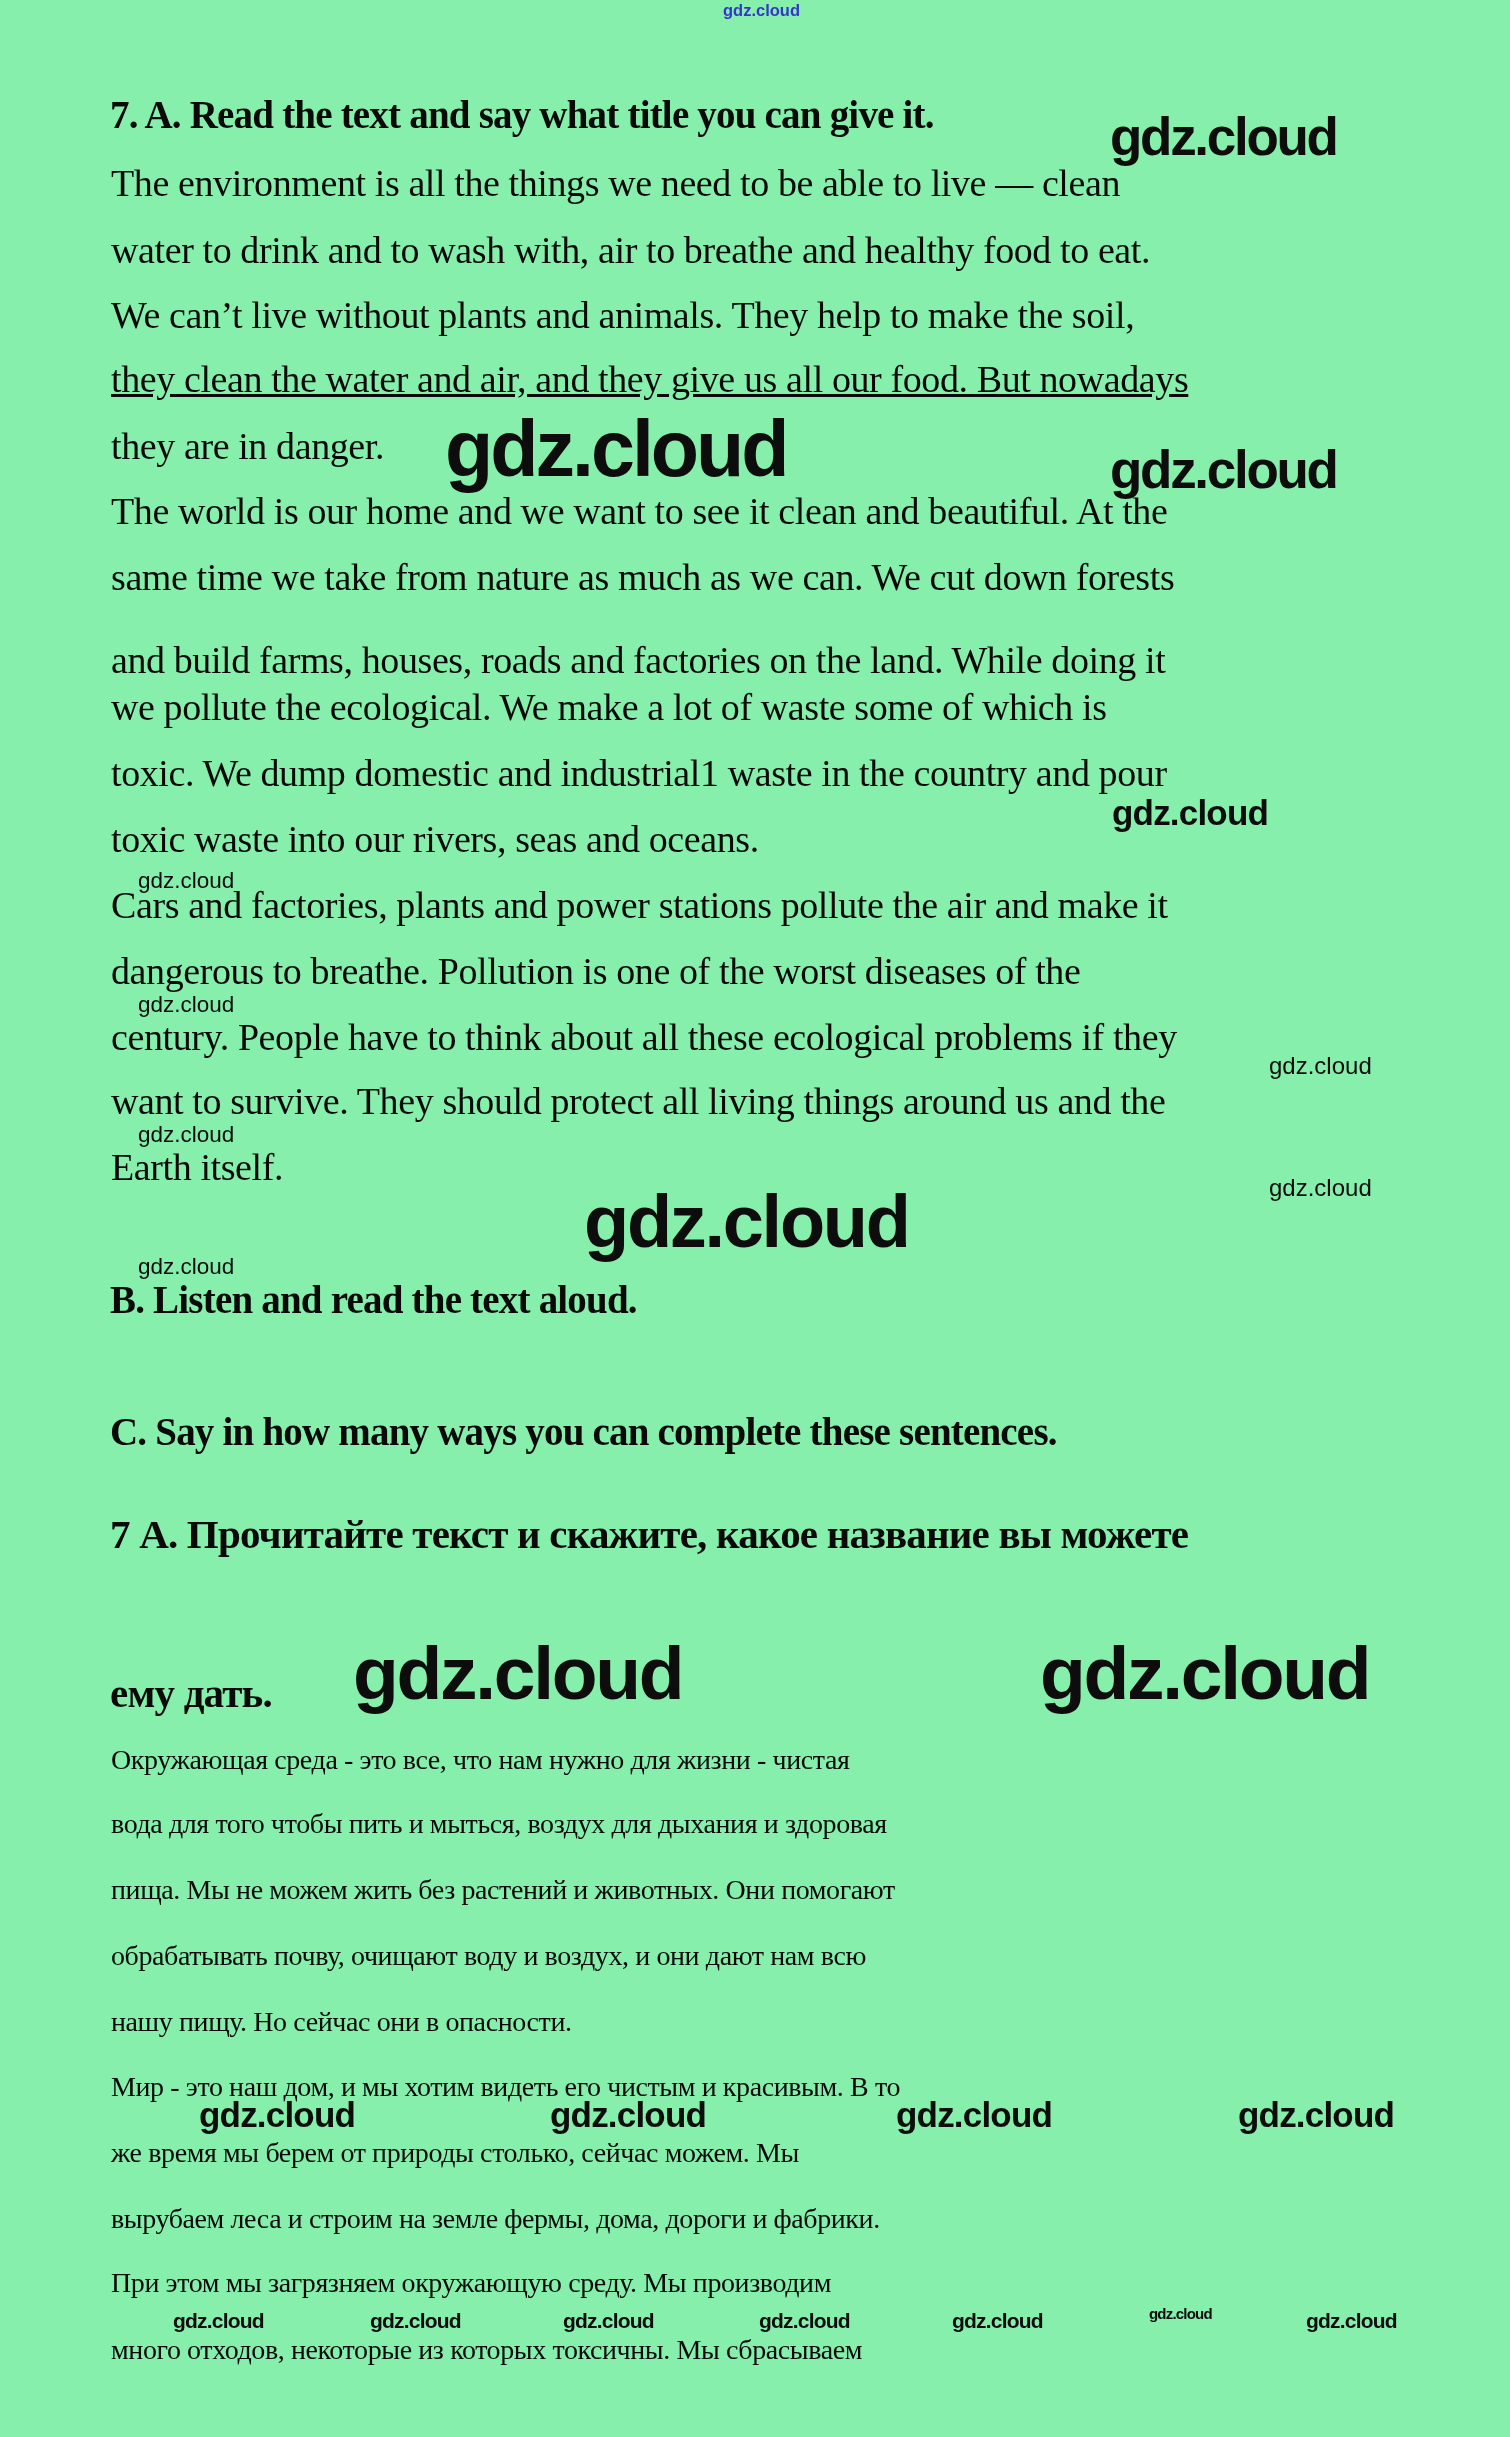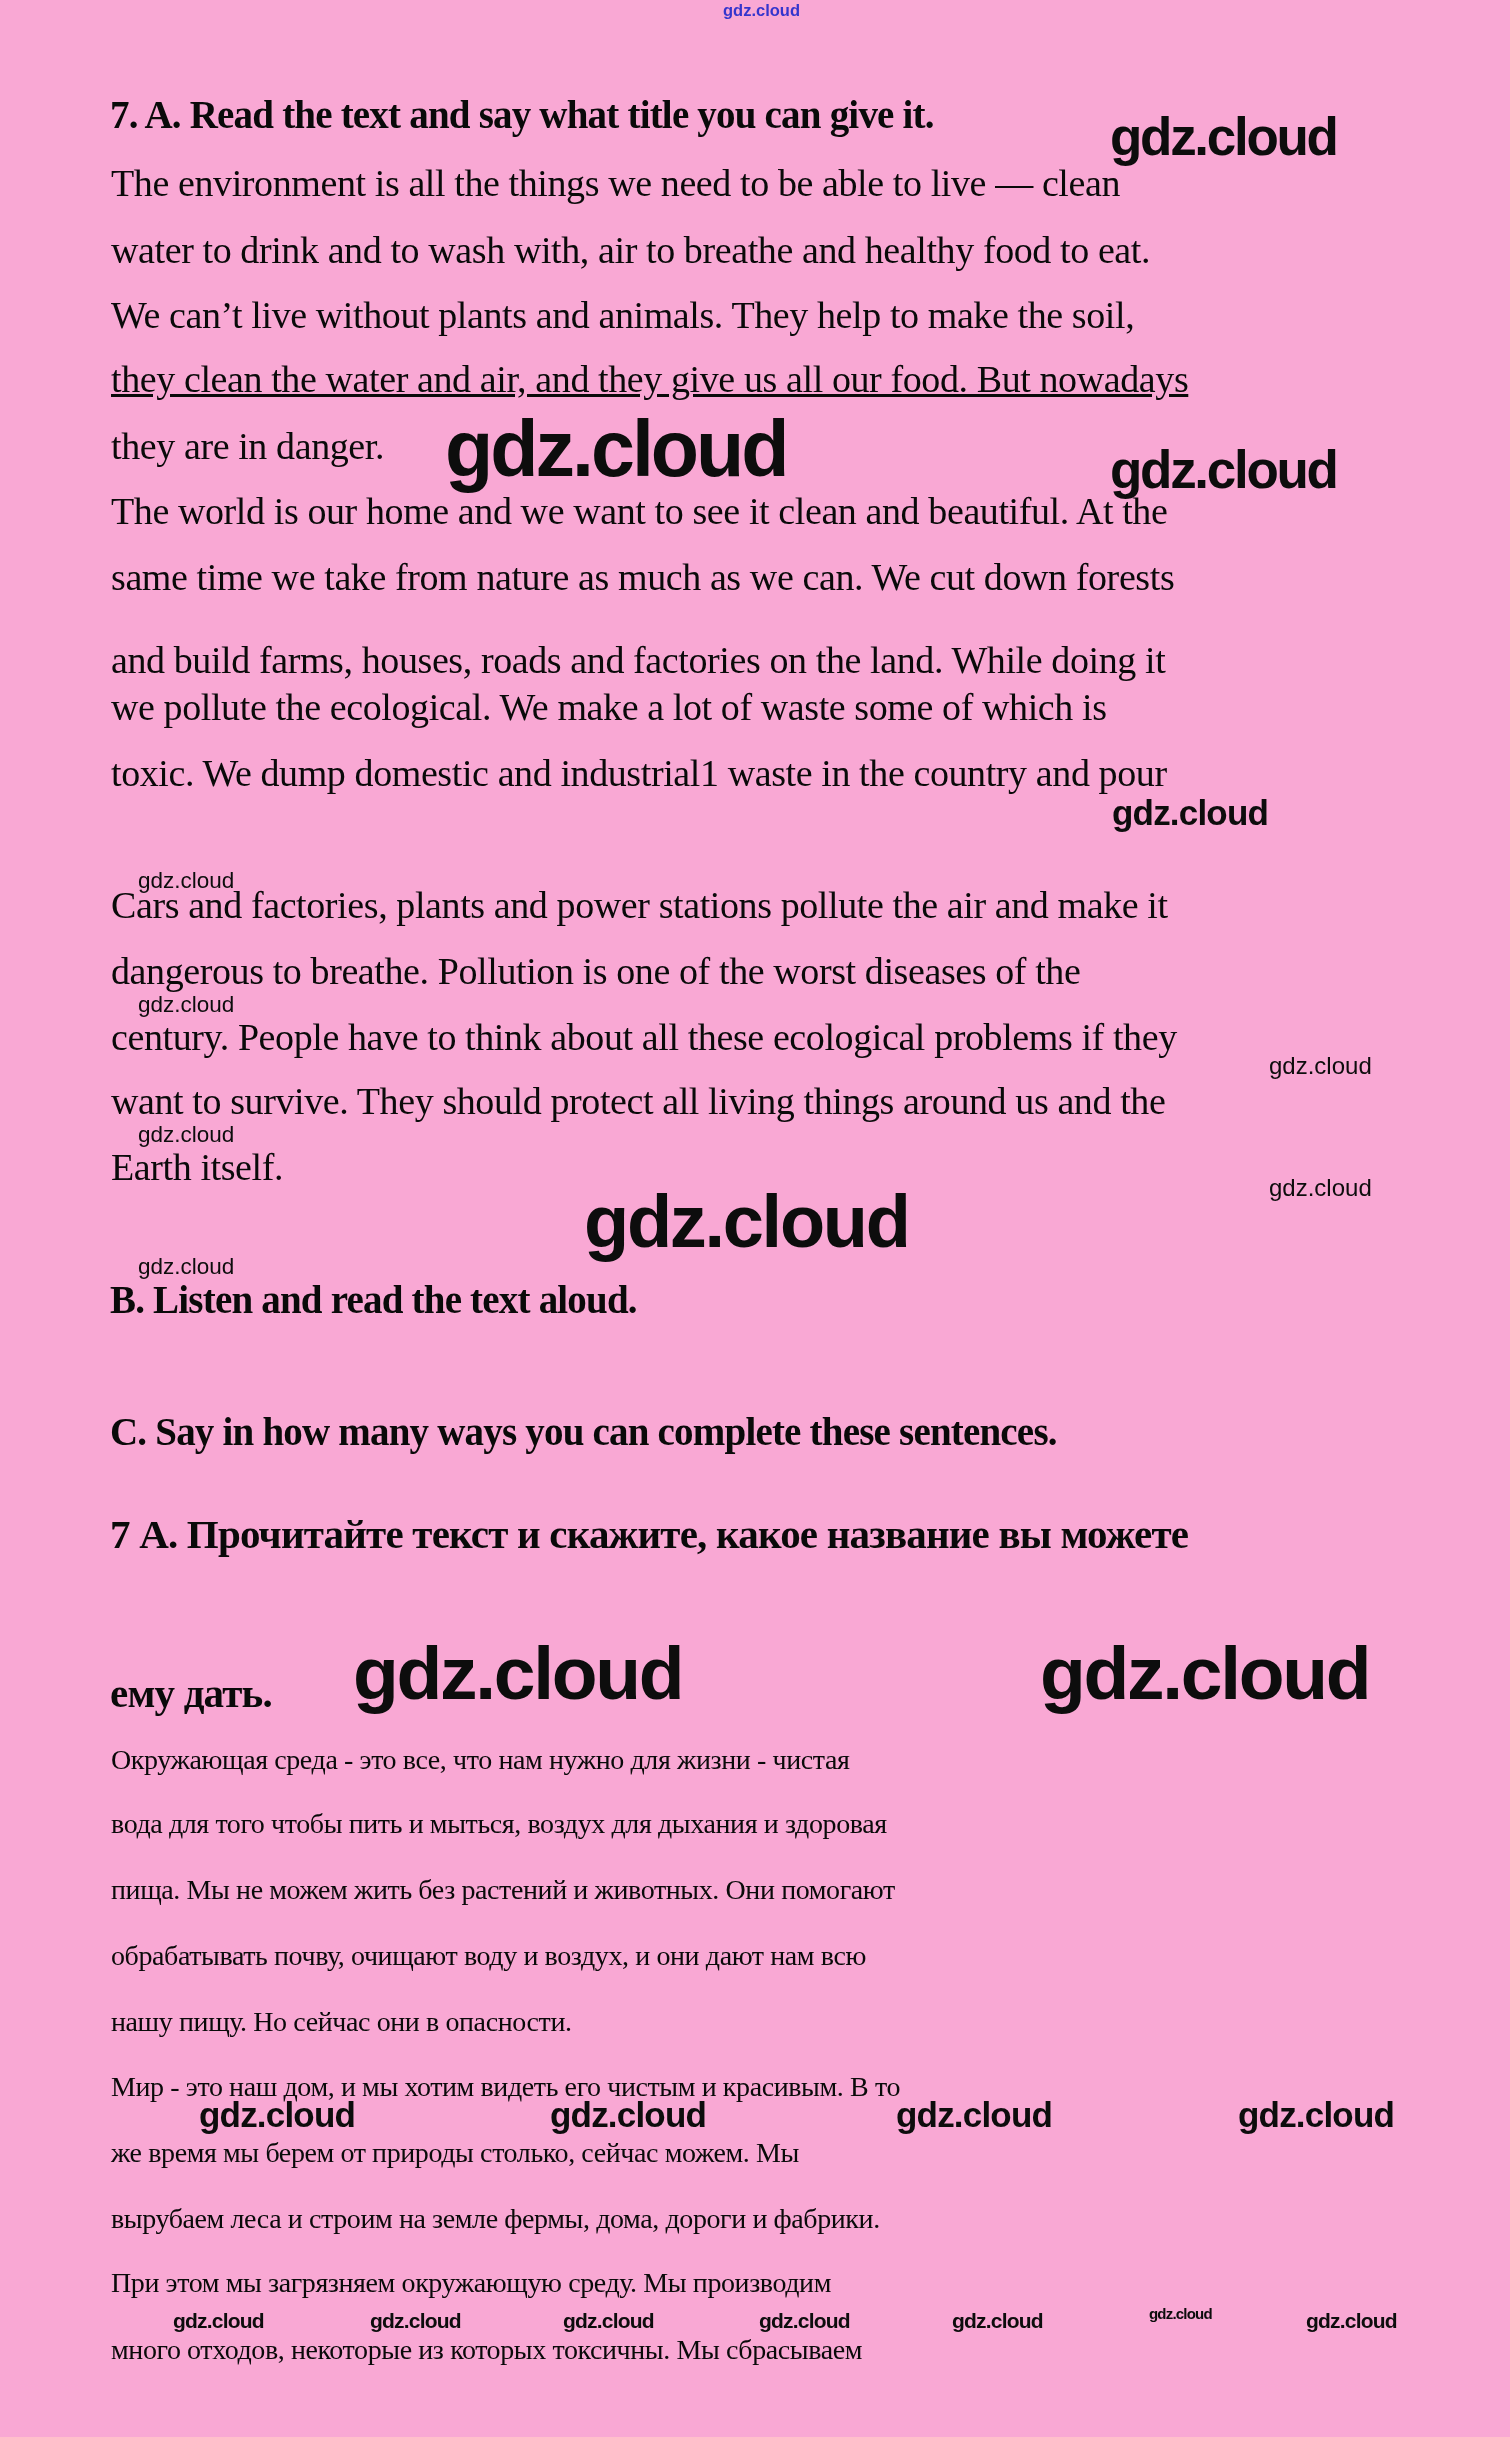--- a/index.html
+++ b/index.html
@@ -1,20 +1,20 @@
 <!DOCTYPE html>
 <html style="font-size:12px"><head>
 <meta charset="utf-8">
 <style>
   html,body{margin:0;padding:0;background:#ffffff;}
   #page{
     position:relative;
     width:1510px;
     height:2438px;
-    background:#f9a8d4;
+    background:#86efac;
     overflow:hidden;
     font-family:"Liberation Serif", serif;
     color:#0a0a0a;
   }
   .line{
     position:absolute;
     left:111px;
     font-size:38px;
     letter-spacing:-0.4px;
     white-space:nowrap;
@@ -64,20 +64,21 @@
   <div class="line" style="top:357px;text-decoration:underline;">they clean the water and air, and they give us all our food. But nowadays</div>
   <div class="line" style="top:424px;">they are in danger.</div>
   <div class="wm wm-big" style="left:445px;top:409px;font-size:79px;">gdz.cloud</div>
   <div class="wm wm-big" style="left:1110px;top:443px;font-size:53px;letter-spacing:-2.3px;">gdz.cloud</div>
   <div class="line" style="top:489px;">The world is our home and we want to see it clean and beautiful. At the</div>
   <div class="line" style="top:555px;">same time we take from nature as much as we can. We cut down forests</div>
   <div class="line" style="top:638px;">and build farms, houses, roads and factories on the land. While doing it</div>
   <div class="line" style="top:685px;">we pollute the ecological. We make a lot of waste some of which is</div>
   <div class="line" style="top:751px;">toxic. We dump domestic and industrial1 waste in the country and pour</div>
   <div class="wm wm-med" style="left:1112px;top:795px;font-size:35px;">gdz.cloud</div>
+  <div class="line" style="top:817px;">toxic waste into our rivers, seas and oceans.</div>
   <div class="wm wm-small" style="left:138px;top:870px;font-size:22.5px;">gdz.cloud</div>
   <div class="line" style="top:883px;">Cars and factories, plants and power stations pollute the air and make it</div>
   <div class="line" style="top:949px;">dangerous to breathe. Pollution is one of the worst diseases of the</div>
   <div class="wm wm-small" style="left:138px;top:994px;font-size:22.5px;">gdz.cloud</div>
   <div class="line" style="top:1015px;">century. People have to think about all these ecological problems if they</div>
   <div class="wm wm-small" style="left:1269px;top:1054px;font-size:24px;">gdz.cloud</div>
   <div class="line" style="top:1079px;">want to survive. They should protect all living things around us and the</div>
   <div class="wm wm-small" style="left:138px;top:1124px;font-size:22.5px;">gdz.cloud</div>
   <div class="line" style="top:1145px;">Earth itself.</div>
 

